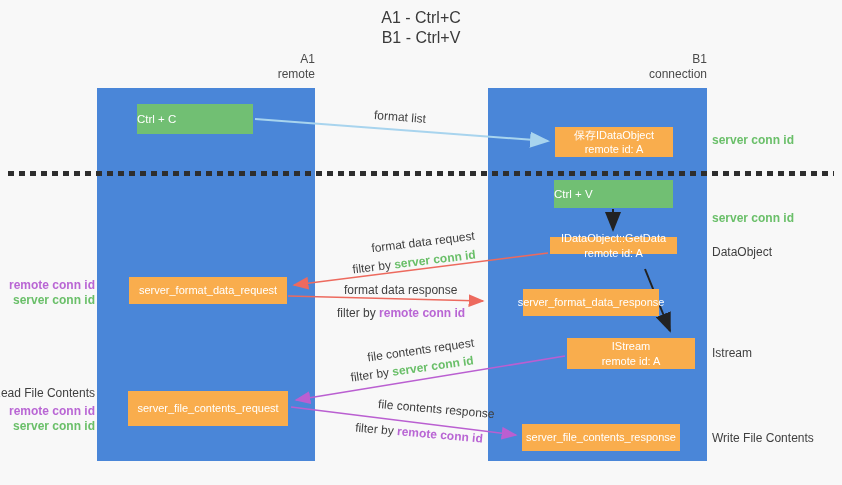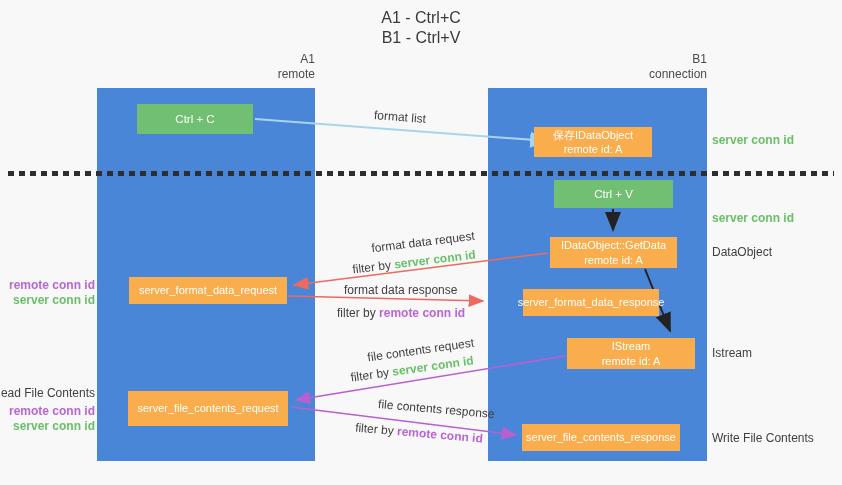--- a/index.html
+++ b/index.html
@@ -12,21 +12,21 @@
   .col{top:88px;height:373px;background:#4a86d8;}
   .col-a{left:97px;width:218px;}
   .col-b{left:488px;width:219px;}
   .col-head{top:52px;text-align:right;font-size:12px;line-height:15px;color:#4a4a4a;}
   
   .cutline{top:171px;left:8px;width:826px;height:5px;
            background:repeating-linear-gradient(to right,#2e2e2e 0 6px,transparent 6px 11px);}
   
   .node{background:#f9ad4d;color:#fff;display:flex;flex-direction:column;align-items:center;
         justify-content:center;text-align:center;font-size:11px;line-height:1.3;white-space:nowrap;}
-  .key{background:#71bf73;color:#fff;display:flex;align-items:center;justify-content:center;
+  .key{background:#71bf73;color:#fff;display:flex;align-items:center;justify-content:flex-start;
        font-size:11.5px;}
   
   .lbl{font-size:12px;white-space:nowrap;color:#3f3f3f;}
   .g{color:#6abf69;font-weight:bold;}
   .p{color:#b966d4;font-weight:bold;}
   .rnote{left:712px;}
   .lnote{right:747px;text-align:right;line-height:15px;}
   .rot-n7{transform:rotate(-7deg);}
   .rot-n8{transform:rotate(-8deg);}
   .rot-p4{transform:rotate(4.5deg);}
@@ -81,25 +81,25 @@
 
   <div class="abs cutline"></div>
 
   <div class="abs key" style="left:137px;top:104px;width:116px;height:30px;">
     <span>Ctrl + C</span>
   </div>
   <div class="abs key" style="left:554px;top:180px;width:119px;height:28px;">
     <span>Ctrl + V</span>
   </div>
 
-  <div class="abs node" style="left:534px;top:127px;width:118px;height:30px;">
+  <div class="abs node" style="left:555px;top:127px;width:118px;height:30px;">
     <span>保存IDataObject</span>
     <span>remote id: A</span>
   </div>
-  <div class="abs node" style="left:550px;top:237px;width:127px;height:31px;">
+  <div class="abs node" style="left:550px;top:237px;width:127px;height:17px;">
     <span>IDataObject::GetData</span>
     <span>remote id: A</span>
   </div>
   <div class="abs node" style="left:567px;top:338px;width:128px;height:31px;">
     <span>IStream</span>
     <span>remote id: A</span>
   </div>
   <div class="abs node" style="left:129px;top:277px;width:158px;height:27px;">
     <span>server_format_data_request</span>
   </div>

